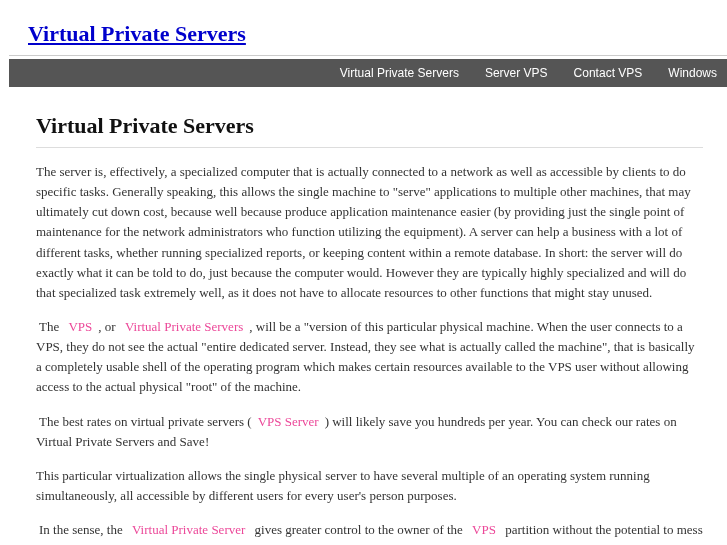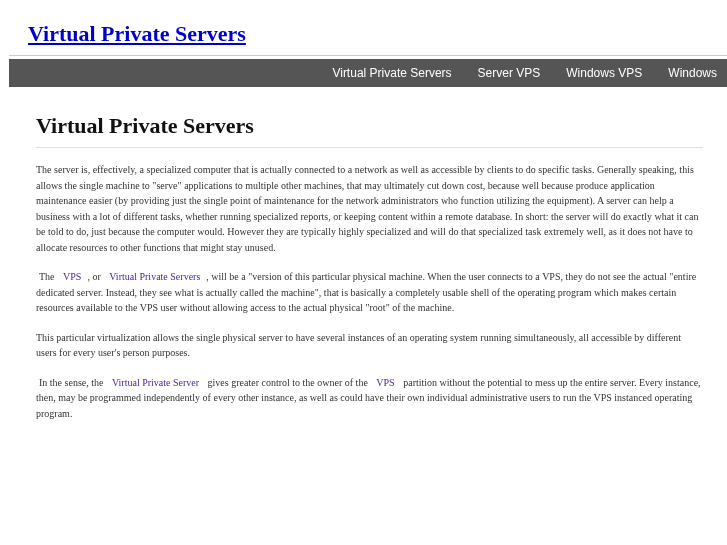--- a/index.html
+++ b/index.html
@@ -53,52 +53,55 @@
       font-size: 22px;
       font-weight: bold;
       color: #111;
       margin-bottom: 14px;
       border-bottom: 1px solid #ddd;
       padding-bottom: 8px;
     }
     .content-para {
       margin-bottom: 14px;
       line-height: 1.55;
-      font-size: 10px;
+      font-size: 13px;
       color: #333;
     }
     .content-para a, .inline-link {
-      color: #4c1d95;
+      color: #ec4899;
       text-decoration: none;
       cursor: pointer;
     }
   </style>
 </head>
 <body>
 
 <div id="header">
   <span id="site-title">Virtual Private Servers</span>
 </div>
 
 <nav id="navbar">
 <a class="nav-item">Virtual Private Servers</a>
     <a class="nav-item">Server VPS</a>
-    <a class="nav-item">Windows VPS</a>
+    <a class="nav-item">Contact VPS</a>
     <a class="nav-item">Windows</a>
   </nav>
 
 <div id="main">
   <h1 id="page-heading">Virtual Private Servers</h1>
 
   <p class="content-para">The server is, effectively, a specialized computer that is actually connected to a network as well as accessible by clients to do specific tasks. Generally speaking, this allows the single machine to "serve" applications to multiple other machines, that may ultimately cut down cost, because well because produce application maintenance easier (by providing just the single point of maintenance for the network administrators who function utilizing the equipment). A server can help a business with a lot of different tasks, whether running specialized reports, or keeping content within a remote database. In short: the server will do exactly what it can be told to do, just because the computer would. However they are typically highly specialized and will do that specialized task extremely well, as it does not have to allocate resources to other functions that might stay unused.</p>
 
   <p class="content-para">
     <span>The </span><a class="inline-link">VPS</a><span>, or </span><a class="inline-link">Virtual Private Servers</a><span>, will be a "version of this particular physical machine. When the user connects to a VPS, they do not see the actual "entire dedicated server. Instead, they see what is actually called the machine", that is basically a completely usable shell of the operating program which makes certain resources available to the VPS user without allowing access to the actual physical "root" of the machine.</span>
   </p>
 
+  <p class="content-para">
+    <span>The best rates on virtual private servers (</span><a class="inline-link">VPS Server</a><span>) will likely save you hundreds per year. You can check our rates on Virtual Private Servers and Save!</span>
+  </p>
 
-  <p class="content-para">This particular virtualization allows the single physical server to have several instances of an operating system running simultaneously, all accessible by different users for every user's person purposes.</p>
+  <p class="content-para">This particular virtualization allows the single physical server to have several multiple of an operating system running simultaneously, all accessible by different users for every user's person purposes.</p>
 
   <p class="content-para">
     <span>In the sense, the </span><a class="inline-link">Virtual Private Server</a><span> gives greater control to the owner of the </span><a class="inline-link">VPS</a><span> partition without the potential to mess up the entire server. Every instance, then, may be programmed independently of every other instance, as well as could have their own individual administrative users to run the VPS instanced operating program.</span>
   </p>
 
 </div>
 
 </body></html>

